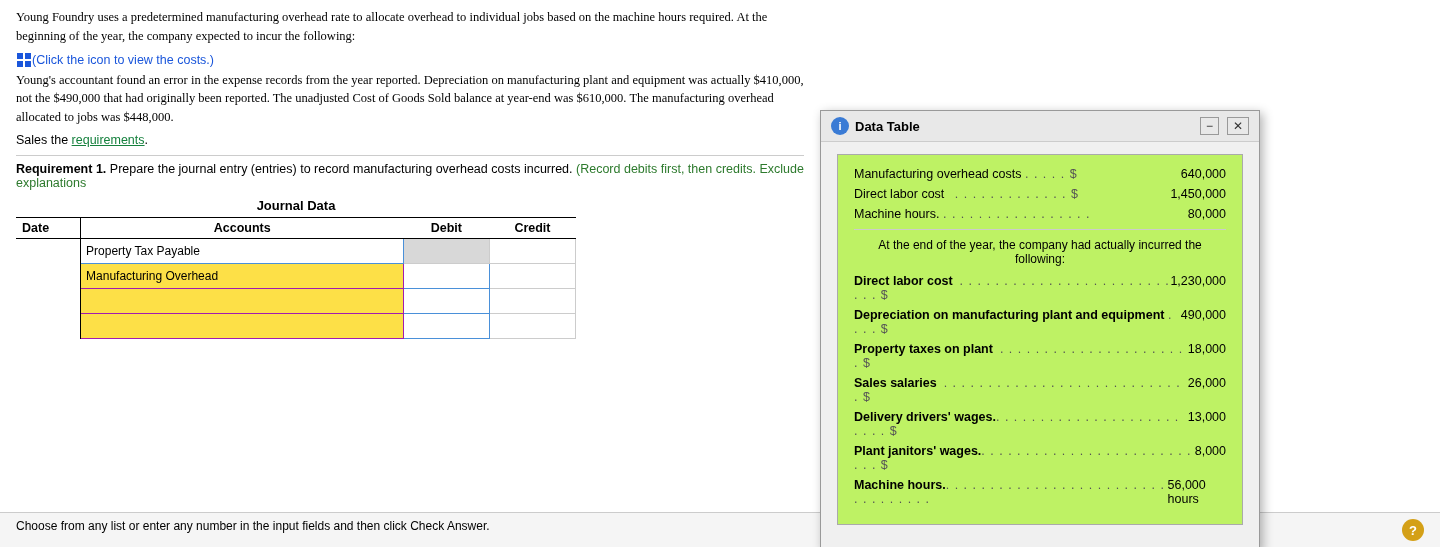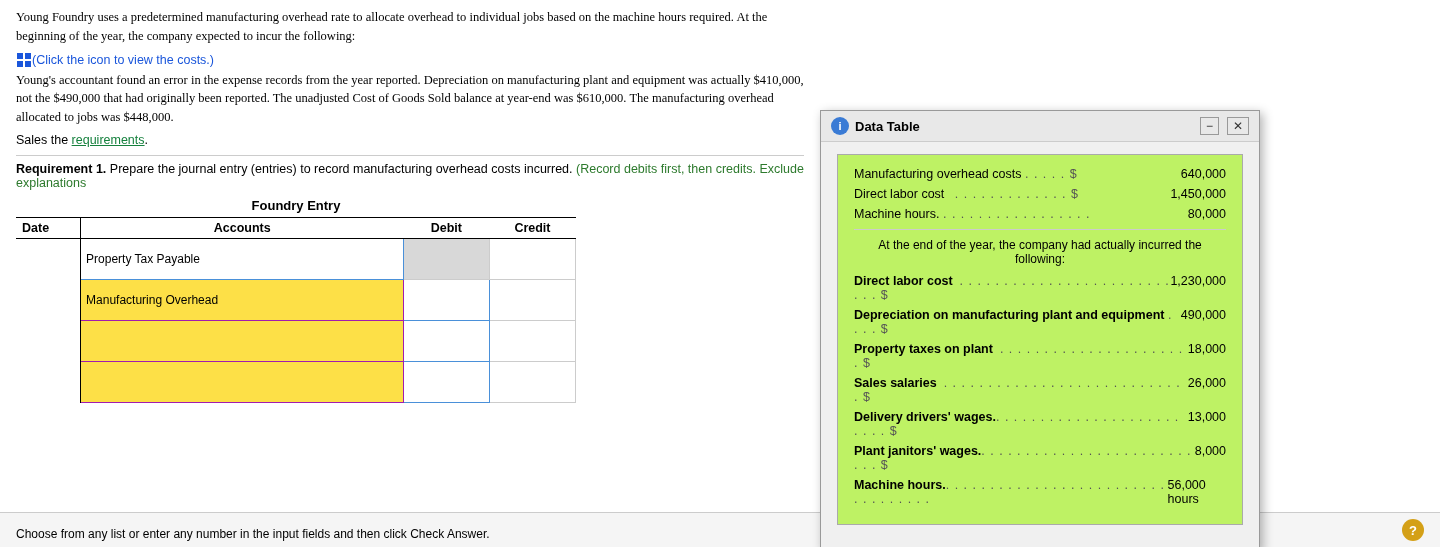--- a/index.html
+++ b/index.html
@@ -65,21 +65,21 @@
     .journal-table th {
       border-top: 1px solid #000;
       border-bottom: 1px solid #000;
       padding: 3px 6px;
       font-weight: bold;
       text-align: center;
       background: #fff;
     }
     .journal-table th.left { text-align: left; }
     .journal-table td {
-      padding: 12px 4px;
+      padding: 4px 4px;
       border: none;
       vertical-align: middle;
       text-decoration: underline;
     }
     .journal-table td.account-cell {
       border: 1px solid #a21caf;
       background: #fde047;
     }
     .journal-table td.account-cell.highlighted {
       border: 1.5px solid #4a90d9;
@@ -119,21 +119,21 @@
       position: fixed;
       bottom: 0;
       left: 0;
       right: 0;
       background: #f5f5f5;
       border-top: 1px solid #ccc;
       padding: 6px 16px;
       font-size: 12px;
       display: flex;
       justify-content: space-between;
-      align-items: flex-end;
+      align-items: flex-start;
     }
     .help-btn {
       width: 22px;
       height: 22px;
       border-radius: 50%;
       background: #d4a017;
       color: #fff;
       border: none;
       font-weight: bold;
       font-size: 13px;
@@ -245,21 +245,21 @@
   <hr class="divider">
 
   <p class="requirement-label">
     <strong>Requirement 1.</strong>
     <span> </span>
     <span>Prepare the journal entry (entries) to record manufacturing overhead costs incurred.</span>
     <span class="green">(Record debits first, then credits. Exclude explanations</span>
   </p>
 
   <div class="journal-section">
-    <div class="journal-title">Foundry Entry</div>
+    <div class="journal-title">Journal Data</div>
     <table class="journal-table">
       <thead>
         <tr>
           <th class="left" style="width:60px;border-right:1px solid #000;margin-left:42px;">Date</th>
           <th style="width:300px;">Accounts</th>
           <th style="width:80px;">Debit</th>
           <th style="width:80px;">Credit</th>
         </tr>
       </thead>
       <tbody>

